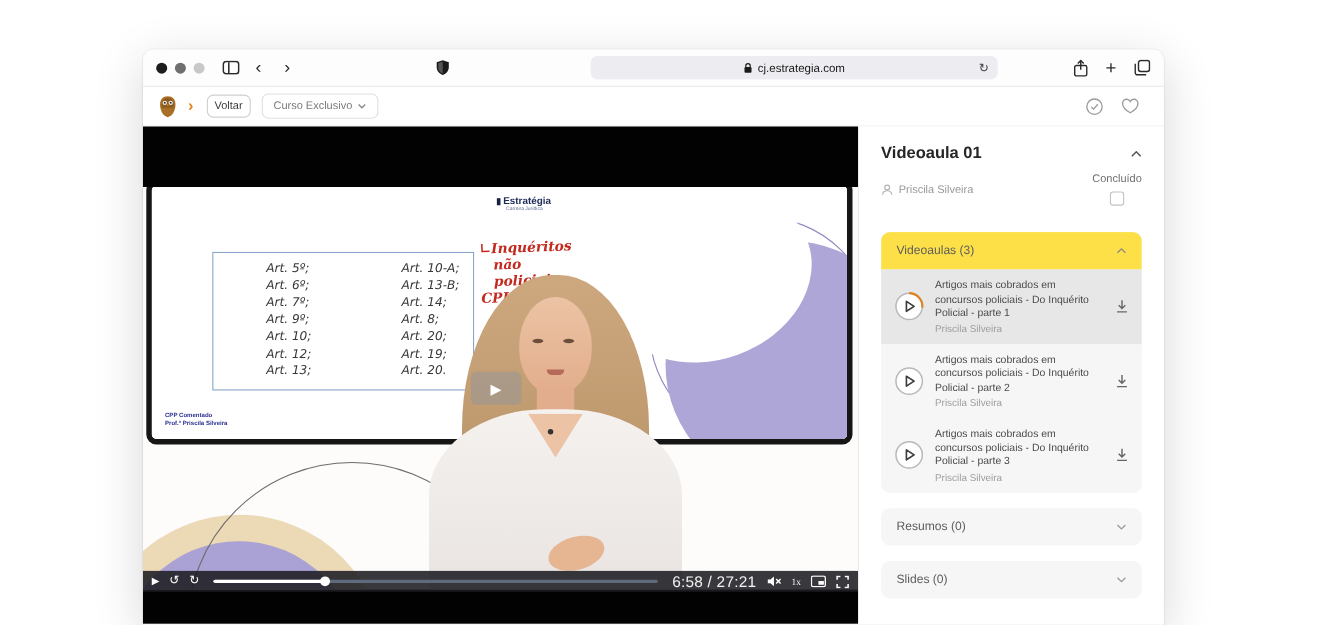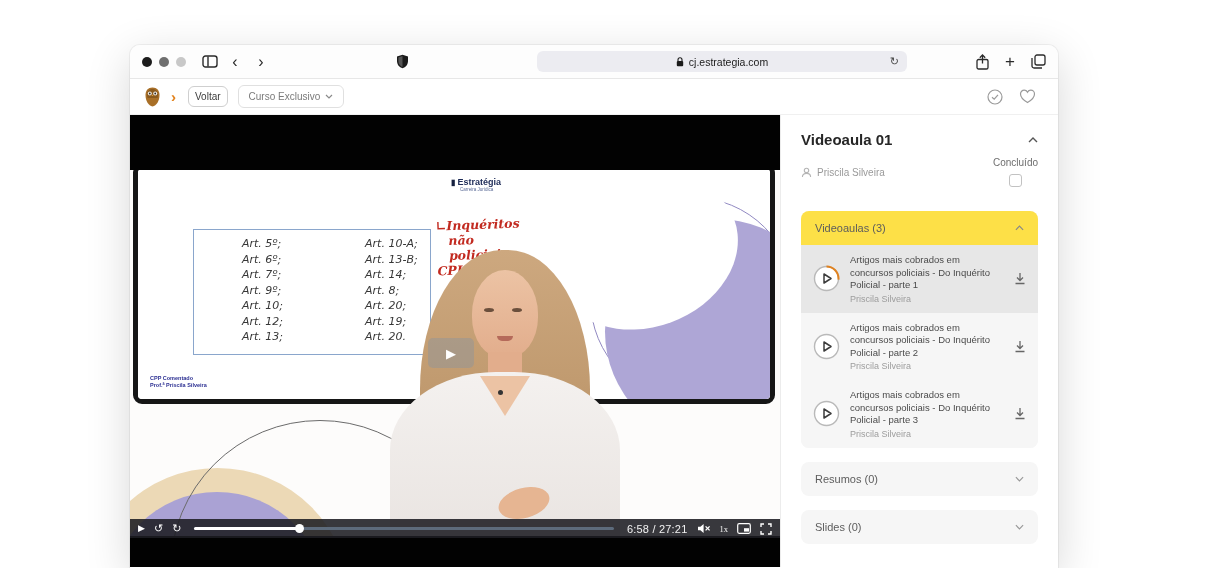--- a/index.html
+++ b/index.html
@@ -71,21 +71,21 @@
   .play-overlay { position:absolute; left:298px; top:168px; width:46px; height:30px; border-radius:5px; background:rgba(150,150,150,.55); display:flex; align-items:center; justify-content:center; }
   .play-overlay span { color:#fff; font-size:13px; line-height:1; }
 
   
   .controls { position:absolute; left:0; top:404px; width:650px; height:19px; background:rgba(28,28,34,.88); display:flex; align-items:center; padding:0 8px; gap:9px; color:#fff; }
   .ctrl { font-size:11px; line-height:1; color:#fff; }
   .ctrl-play { font-size:9px; }
   .progress { flex:1; height:3px; background:#5d6b7c; border-radius:2px; position:relative; margin:0 4px; }
   .progress-fill { height:3px; background:#fff; border-radius:2px; }
   .progress-knob { position:absolute; top:-3px; width:9px; height:9px; border-radius:50%; background:#fff; }
-  .time { font-size:11px; color:#f2f2f2; white-space:nowrap; letter-spacing:.2px; }
+  .time { font-size:14px; color:#f2f2f2; white-space:nowrap; letter-spacing:.2px; }
   .speed { font-size:8.5px; color:#f2f2f2;font-family:Liberation Serif, serif; }
 
   
   .sidebar { width:278px; background:#fff; border-left:1px solid #ececec; padding:16px 20px 0 20px; }
   .va-head { display:flex; align-items:center; justify-content:space-between; }
   .va-title { font-size:15px; font-weight:bold; color:#262626; }
   .va-meta { display:flex; align-items:center; margin-top:9px; }
   .instructor { font-size:10px; color:#9a9a9a; margin-left:5px; }
   .done { margin-left:auto; display:flex; align-items:center; gap:6px;flex-direction:column; }
   .done-label { font-size:10px; color:#6e6e6e; }

